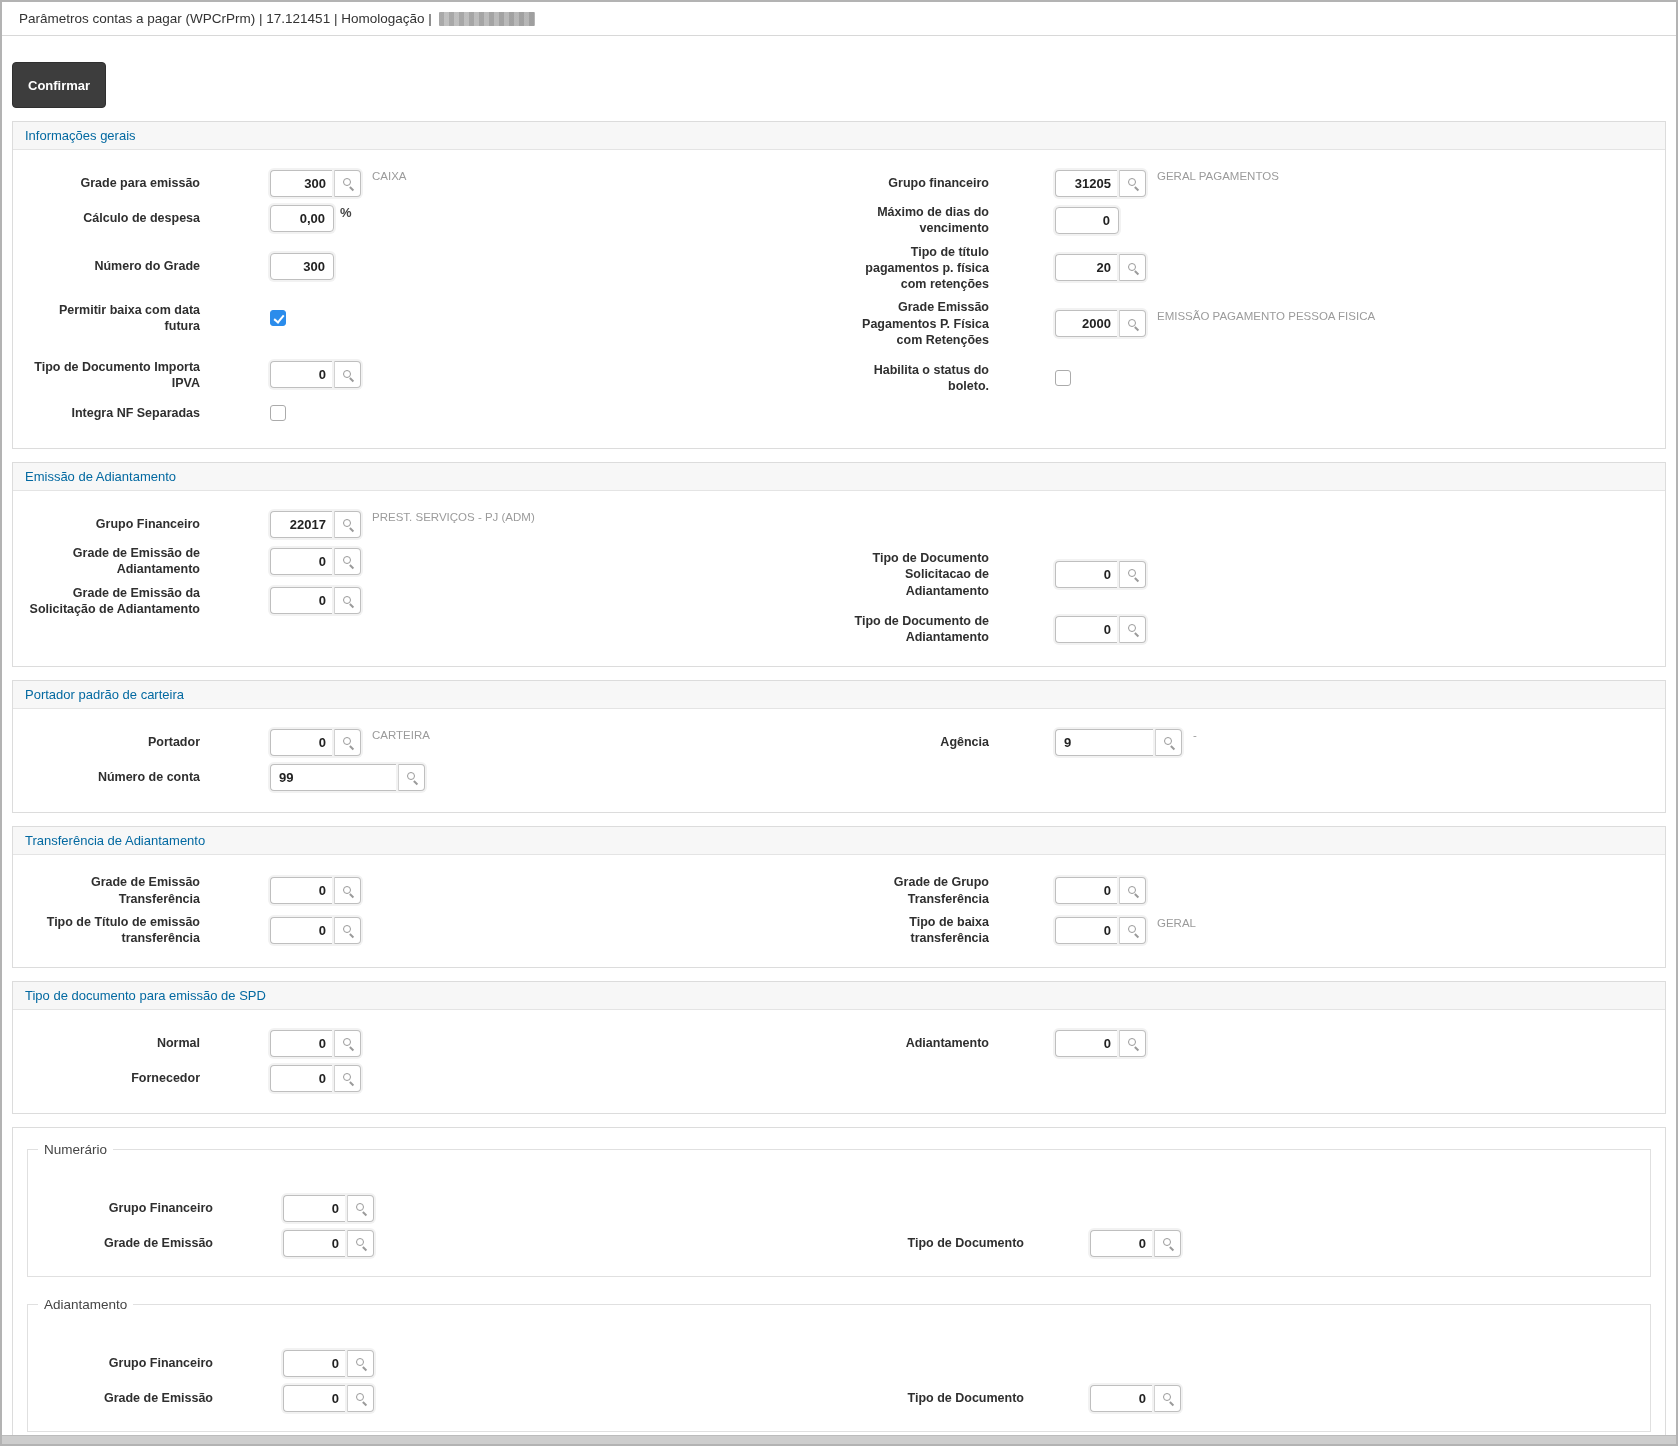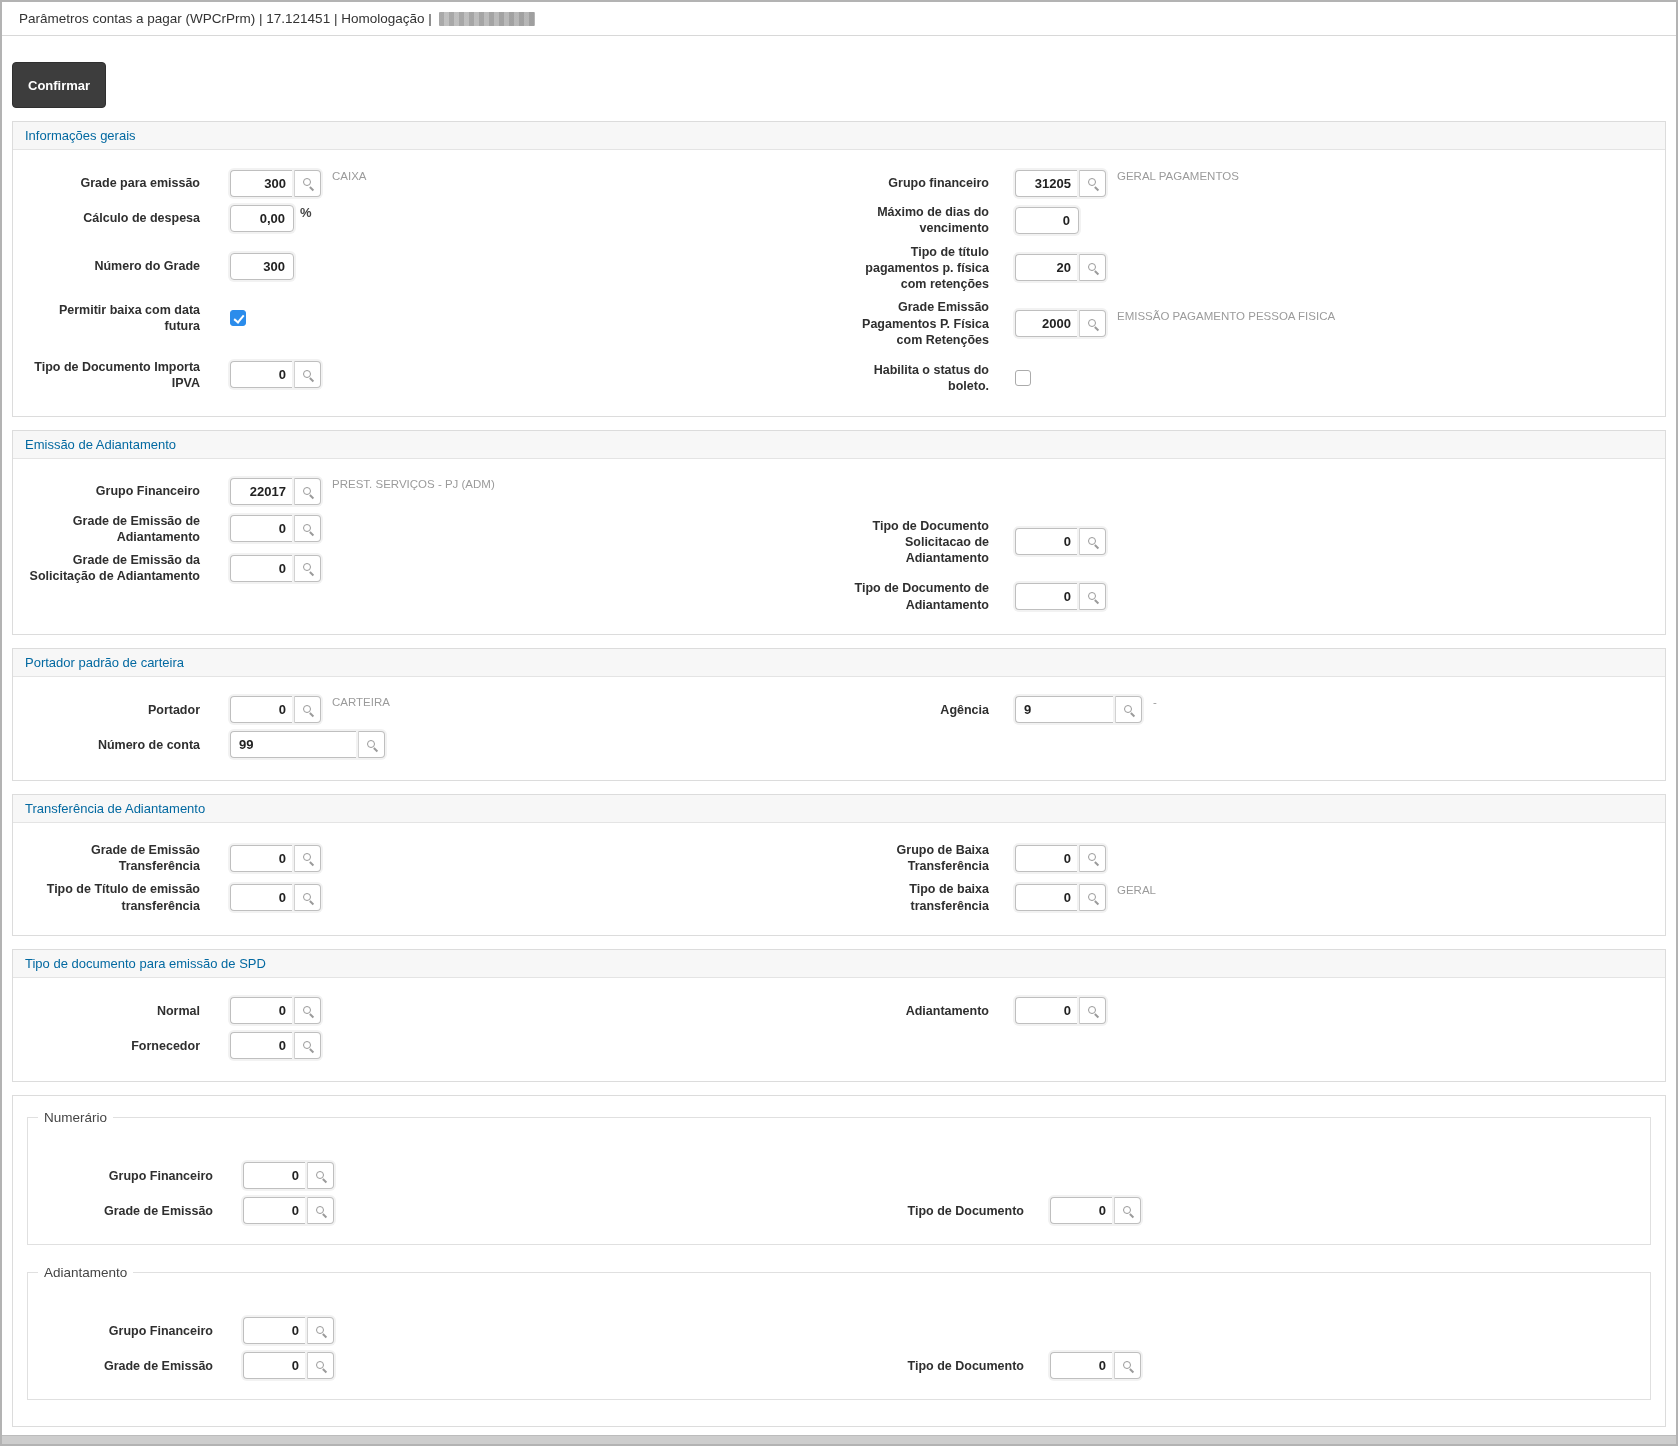--- a/index.html
+++ b/index.html
@@ -31,21 +31,21 @@
   }
   
   .panel { margin:0 10px 13px 10px; border:1px solid #dcdcdc; background:#fff; }
   .panel-header {
     background:#f7f7f7; border-bottom:1px solid #e4e4e4;
     padding:6px 12px; font-size:13px; color:#0369a1;
   }
   .panel-body { padding:12px 12px 14px 12px; display:flex; }
   .col { width:50%; }
   
-  .row { display:flex; align-items:center; margin:7px 0; min-height:28px; }
+  .row { display:flex; align-items:center; margin:7px 0; min-height:28px;gap:40px; }
   .lbl {
     flex:none; width:175px; text-align:right; font-weight:bold;
     font-size:12.5px; color:#2f2f2f; line-height:1.3;
   }
   .field { margin-left:30px; display:flex; align-items:flex-start; }
   .col-right .lbl { width:150px; }
   .col-right .field { margin-left:26px; }
   .igroup { display:inline-flex; align-items:stretch; }
   .inp {
     width:64px; height:27px; border:1px solid #bfbfbf; border-radius:4px;
@@ -152,20 +152,26 @@
           <label class="lbl">Tipo de Documento Importa IPVA</label>
           <div class="field">
             <span class="igroup">
               <input class="inp" value="0" style="">
               <button type="button" class="addon">
                   <span class="mag"></span>
                 </button>
             </span>
           </div>
         </div>
+        <div class="row" style="margin-top:8px">
+          <label class="lbl">Integra NF Separadas</label>
+          <div class="field">
+            <span class="checkbox"></span>
+          </div>
+        </div>
       </div>
       <div class="col col-right">
         <div class="row">
           <label class="lbl">Grupo financeiro</label>
           <div class="field">
             <span class="igroup">
               <input class="inp" value="31205" style="">
               <button type="button" class="addon">
                   <span class="mag"></span>
                 </button>
@@ -346,21 +352,21 @@
               <input class="inp" value="0" style="">
               <button type="button" class="addon">
                   <span class="mag"></span>
                 </button>
             </span>
           </div>
         </div>
       </div>
       <div class="col col-right">
         <div class="row">
-          <label class="lbl">Grupo de Baixa Transferência</label>
+          <label class="lbl">Grade de Grupo Transferência</label>
           <div class="field">
             <span class="igroup">
               <input class="inp" value="0" style="">
               <button type="button" class="addon">
                   <span class="mag"></span>
                 </button>
             </span>
           </div>
         </div>
         <div class="row">

